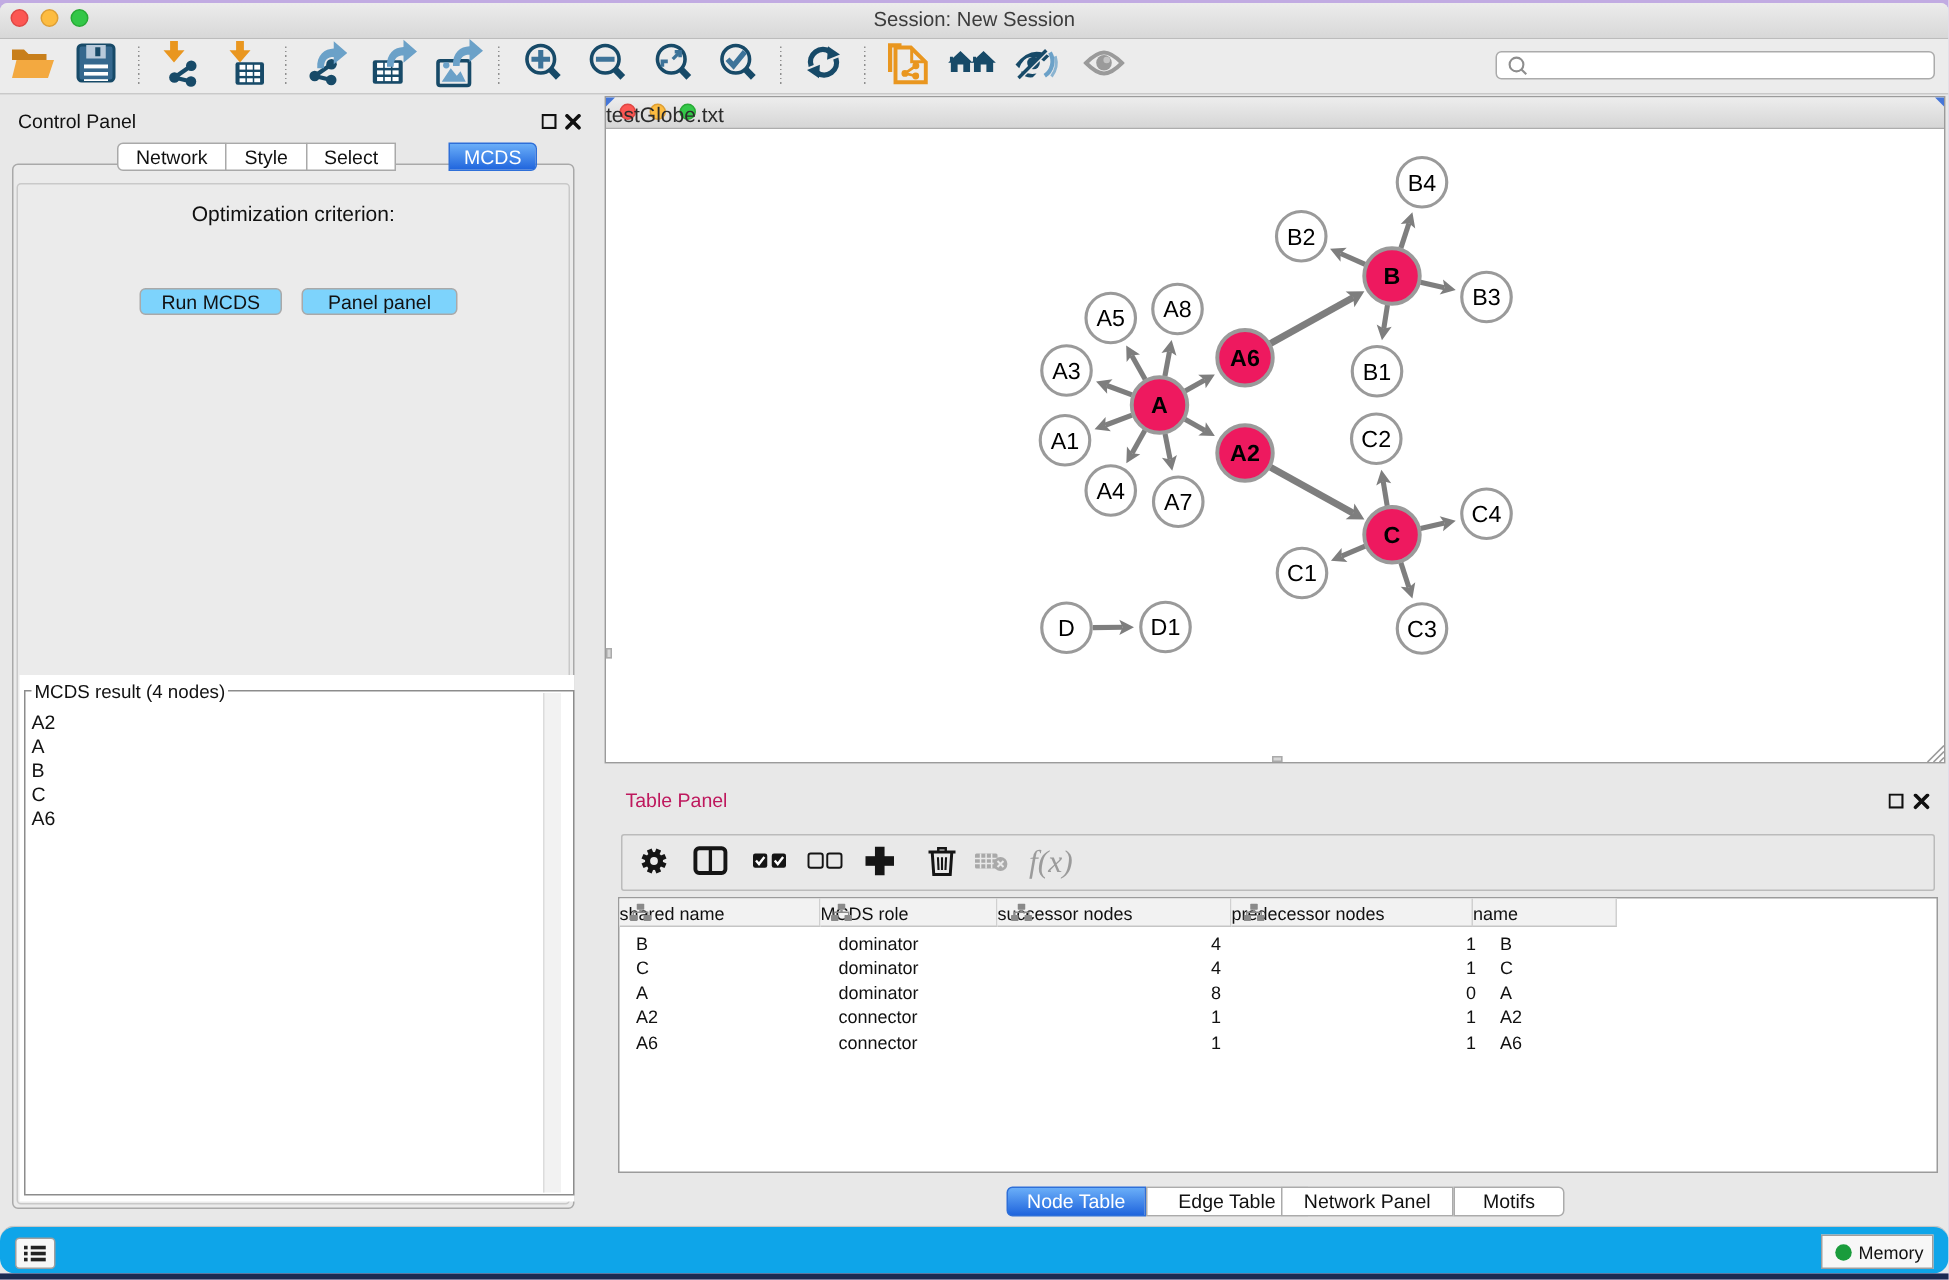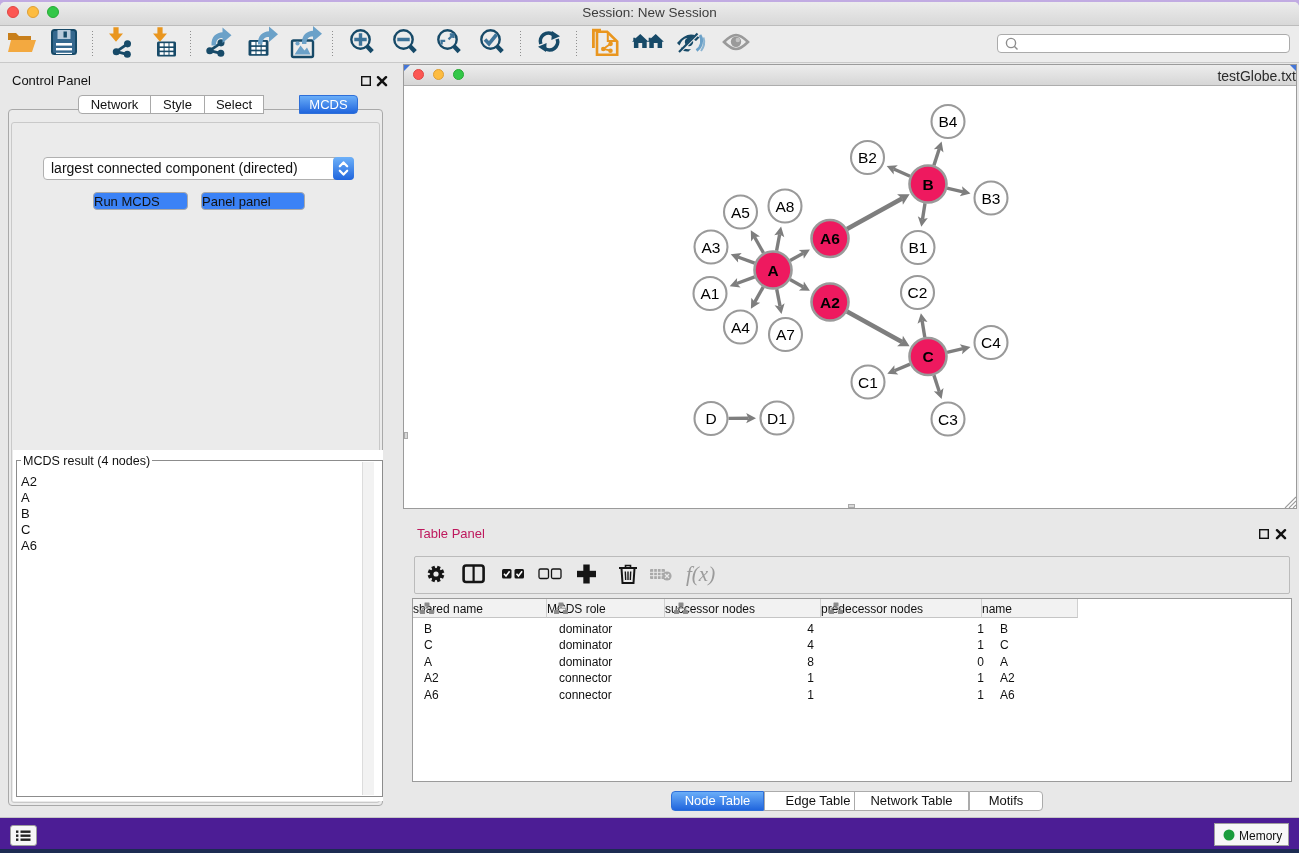--- a/index.html
+++ b/index.html
@@ -16,41 +16,41 @@
 #searchbox { position:absolute; left:997px; top:8px; width:293px; height:19px; background:#fff; border:1px solid #ababab; border-radius:4px; }
 
 #cp-title { position:absolute; left:12px; top:71px; font-size:13px; color:#111; }
 .panicon { position:absolute; font-size:12px; color:#111; }
 .cptab { position:absolute; top:93px; height:19px; background:#fff; border:1px solid #a9a9a9; font-size:13px; color:#111; text-align:center; line-height:17px; }
 #cp-panel { position:absolute; left:8px; top:107px; width:375px; height:697px; background:#ebebeb; border:1px solid #a9a9a9; border-radius:4px; }
 #cp-inner { position:absolute; left:11px; top:120px; width:369px; height:681px; background:#ebebeb; border:1px solid #c9c9c9; border-radius:3px; }
 #optlabel { position:absolute; left:0; top:132px; width:391px; text-align:center; font-size:14px; color:#111; }
 #dropdown { position:absolute; left:43px; top:155px; width:311px; height:23px; background:#fff; border:1px solid #b0b0b0; border-radius:4px; font-size:14px; color:#111; line-height:21px; padding-left:7px; }
 #dropbtn { position:absolute; right:-1px; top:-1px; width:21px; height:23px; border-radius:4px; background:linear-gradient(#6db1f9,#2065dd); }
-.cpbtn { position:absolute; top:190px; height:18px; background:#3b82f6; border:1px solid #a9a9a9; border-radius:4px; font-size:13px; color:#111; line-height:18px; }
+.cpbtn { position:absolute; top:190px; height:18px; background:#7dd3fc; border:1px solid #a9a9a9; border-radius:4px; font-size:13px; color:#111; text-align:center; line-height:18px; }
 #mcds-white { position:absolute; left:13px; top:448px; width:370px; height:351px; background:#fff; }
 #mcds-fs { position:absolute; left:16px; top:458px; width:367px; height:337px; border:1px solid #8c8c8c; }
 #mcds-legend { position:absolute; left:21px; top:452px; background:#fff; padding:0 2px; font-size:12.5px; color:#111; }
 #mcds-list { position:absolute; left:21px; top:472px; font-size:13px; color:#111; line-height:16px; }
 #mcds-scroll { position:absolute; left:362px; top:460px; width:12px; height:333px; background:#f2f2f2; border-left:1px solid #dcdcdc; }
 
 #netwin { position:absolute; left:403px; top:62px; width:894px; height:445px; background:#fff; border:1px solid #9b9b9b; }
 #nw-titlebar { position:absolute; left:0; top:0; width:892px; height:21px; background:linear-gradient(#ededed,#d6d6d6); border-bottom:1px solid #adadad; }
-#nw-title { position:absolute; top:2.5px; left:0; width:100%; text-align:right; font-size:14px; color:#2b2b2b; }
+#nw-title { position:absolute; top:2.5px; left:0; width:100%; text-align:left; font-size:14px; color:#2b2b2b; }
 #nw-corner { position:absolute; left:0; top:0; width:0; height:0; border-top:6px solid #4576d8; border-right:6px solid transparent; }
 
 #tp-title { position:absolute; left:417px; top:524px; font-size:13px; color:#be185d; }
 #tp-toolbar { position:absolute; left:414px; top:554px; width:876px; height:38px; background:#e9e9e9; border:1px solid #bbb; border-radius:2px; }
 #tp-table { position:absolute; left:412px; top:596px; width:880px; height:184px; background:#fff; border:1px solid #9b9b9b; }
 .th { position:absolute; height:19px; background:#f2f2f2; border-right:1px solid #d0d0d0; border-bottom:1px solid #c5c5c5; font-size:12px; color:#111; }
 .thlab { position:absolute; top:3px; width:100%; text-align:left; }
 .trow { position:absolute; font-size:12px; color:#111; height:16px; line-height:16px; }
 .tabbtn { position:absolute; top:789px; height:20px; background:#fff; border:1px solid #ababab; font-size:13px; color:#111; text-align:center; line-height:18px; }
 
-#statusbar { position:absolute; left:0; top:815px; width:1299px; height:32px; background:#4c1d95; border-top:1px solid #c5c5c5; }
+#statusbar { position:absolute; left:0; top:815px; width:1299px; height:32px; background:#0ea5e9; border-top:1px solid #c5c5c5;border-radius:10px; }
 #listbtn { position:absolute; left:10px; top:7px; width:27px; height:21px; background:#f7f7f7; border:1px solid #9e9e9e; border-radius:3px; }
 #membtn { position:absolute; left:1214px; top:5px; width:75px; height:23px; background:#f7f7f7; border:1px solid #9e9e9e; font-size:12px; color:#111; }
 #desktop-bottom { position:absolute; left:0; top:849px; width:1299px; height:4px; background:#1c2b52; }
 </style>
 </head>
 <body>
 <div id="screen">
  <div id="app">
   <div id="titlebar">
     <div class="tl" style="left:7px;background:#fc5753;border:1px solid #df4744;"></div>
@@ -214,26 +214,21 @@
         </div>
   </div>
 
   <div id="cp-title">Control Panel</div>
   <div id="cp-panel"></div>
       <div id="cp-inner"></div>
   <div class="cptab" style="left:78px;width:73px;border-radius:4px 0 0 4px;">Network</div>
   <div class="cptab" style="left:150px;width:55px;">Style</div>
   <div class="cptab" style="left:204px;width:60px;">Select</div>
   <div class="cptab" style="left:263px;width:59px;border-radius:0 4px 4px 0;background:linear-gradient(#6aaef8,#2065dd);color:#fff;border-color:#2e6fd8;margin-left:36px;">MCDS</div>
-  <div id="dropdown">largest connected component (directed)<div id="dropbtn"><svg width="23" height="23">
-            <g fill="none" stroke="#fff" stroke-width="2.2" stroke-linecap="round" stroke-linejoin="round">
-              <path d="M6.8,9.3 L10.5,5.4 L14.2,9.3"></path>
-              <path d="M6.8,13.7 L10.5,17.6 L14.2,13.7"></path>
-            </g>
-          </svg></div></div>
+  <div id="optlabel">Optimization criterion:</div>
   <div class="cpbtn" style="left:93px;width:95px;">Run MCDS</div>
   <div class="cpbtn" style="left:201px;width:104px;">Panel panel</div>
   <div id="mcds-white"></div>
   <div id="mcds-fs"></div>
   <div id="mcds-scroll"></div>
   <div id="mcds-legend">MCDS result (4 nodes)</div>
   <div id="mcds-list">A2<br>A<br>B<br>C<br>A6</div>
 
   <div id="netwin">
     <div id="nw-titlebar">
@@ -483,21 +478,21 @@
 <div class="trow" style="left:884px;top:668.2px;width:100px;text-align:right;">1</div>
 <div class="trow" style="left:1000px;top:668.2px;">A2</div>
 <div class="trow" style="left:424px;top:684.6px;">A6</div>
 <div class="trow" style="left:559px;top:684.6px;">connector</div>
 <div class="trow" style="left:714px;top:684.6px;width:100px;text-align:right;">1</div>
 <div class="trow" style="left:884px;top:684.6px;width:100px;text-align:right;">1</div>
 <div class="trow" style="left:1000px;top:684.6px;">A6</div>
 
   <div class="tabbtn" style="left:671px;width:93px;border-radius:4px 0 0 4px;background:linear-gradient(#6aaef8,#2065dd);color:#fff;border-color:#2e6fd8;">Node Table</div>
   <div class="tabbtn" style="left:764px;width:108px;">Edge Table</div>
-  <div class="tabbtn" style="left:854px;width:115px;">Network Table</div>
+  <div class="tabbtn" style="left:854px;width:115px;">Network Panel</div>
   <div class="tabbtn" style="left:969px;width:74px;border-radius:0 4px 4px 0;">Motifs</div>
 
   <div id="statusbar">
     <div id="listbtn">
           <svg width="25" height="19" style="position:absolute;left:0;top:0;">
             <g fill="#222">
               <rect x="5" y="4.5" width="2.4" height="2.4"></rect>
               <rect x="9.5" y="4.5" width="10" height="2.4"></rect>
               <rect x="5" y="8.5" width="2.4" height="2.4"></rect>
               <rect x="9.5" y="8.5" width="10" height="2.4"></rect>

